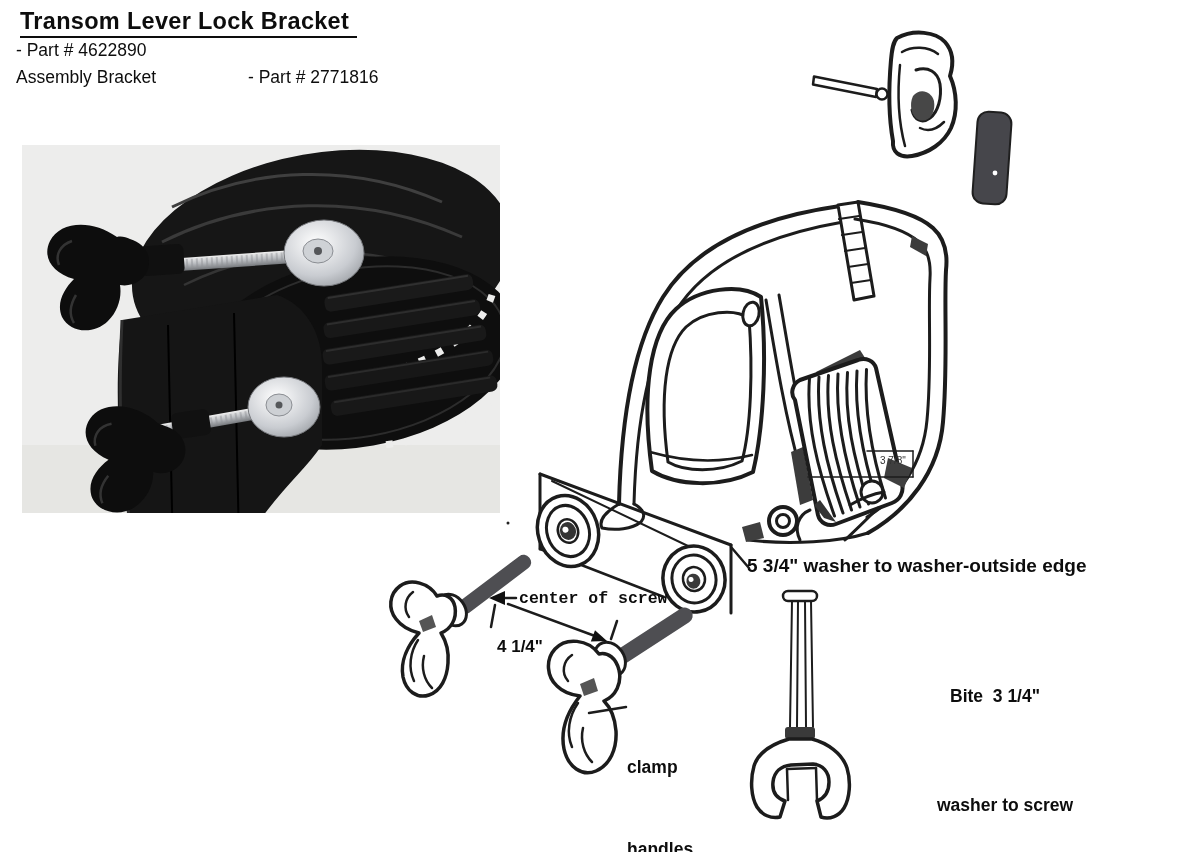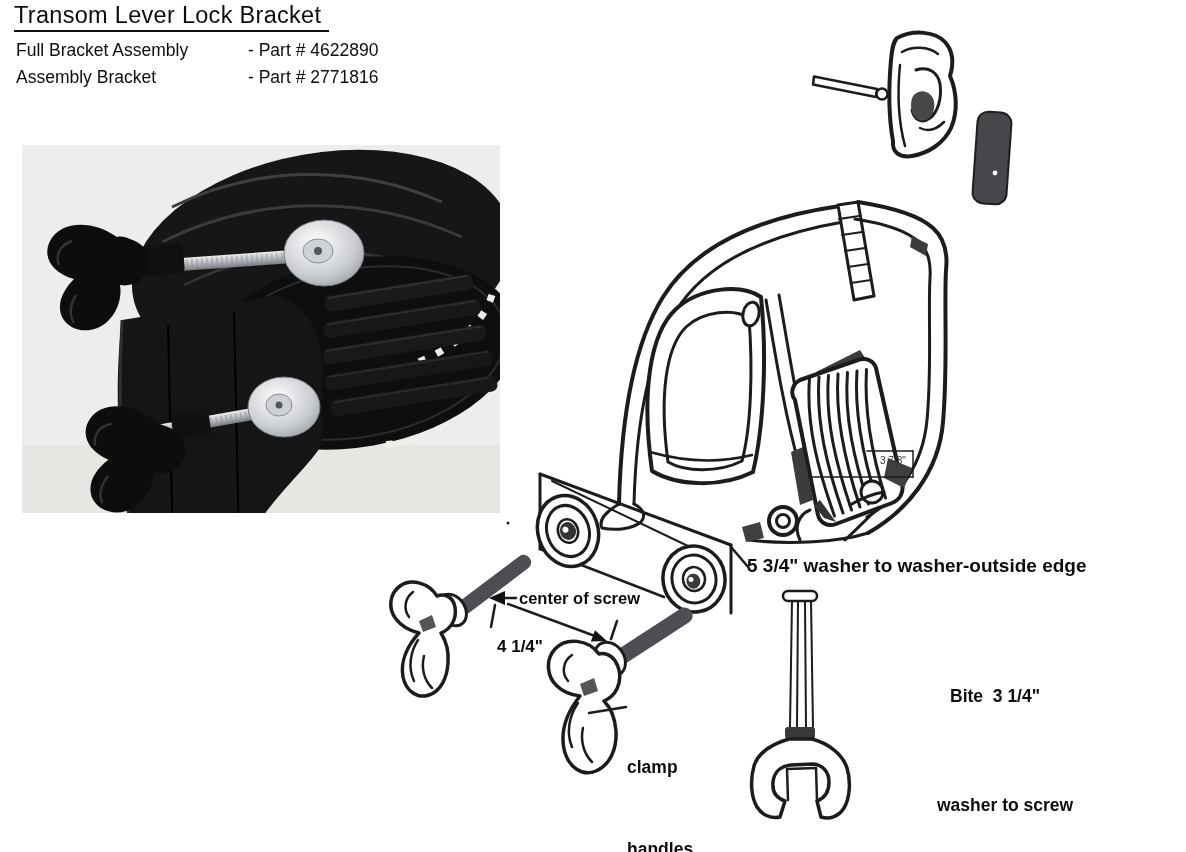--- a/index.html
+++ b/index.html
@@ -1,29 +1,29 @@
 <!DOCTYPE html>
 <html><head>
 <meta charset="utf-8">
 <style>
   html,body{margin:0;padding:0;background:#fff;}
   .page{position:relative;width:1186px;height:852px;background:#fff;overflow:hidden;
         font-family:"Liberation Sans",sans-serif;color:#0d0d0d;}
   svg{display:block;}
   .diagram-svg{position:absolute;left:0;top:0;z-index:1;}
   .header{position:absolute;left:14px;top:2px;z-index:3;}
-  .title{font-size:23.5px;font-weight:normal;letter-spacing:.3px;margin:0;
+  .title{font-size:23.5px;font-weight:bold;letter-spacing:.3px;margin:6px;
          display:inline-block;border-bottom:2.5px solid #0d0d0d;padding:0 8px 1px 0;}
   .parts{position:absolute;left:16px;top:37px;z-index:3;font-size:17.5px;line-height:26.7px;}
   .part-row{display:flex;white-space:pre;}
   .pname{width:232px;}
   .photo{position:absolute;left:22px;top:145px;width:478px;height:368px;background:#ededec;z-index:2;}
   .lbl{position:absolute;z-index:4;font-weight:bold;color:#0d0d0d;white-space:pre;}
   .lbl-span{left:747px;top:555px;font-size:19px;}
-  .lbl-center{left:519px;top:589px;font-size:16.5px;}
+  .lbl-center{left:519px;top:589px;font-size:16.5px;font-family:Liberation Mono, monospace;}
   .lbl-spacing{left:497px;top:637px;font-size:17px;}
   .lbl-widest{left:627px;top:699px;font-size:17.5px;line-height:27.4px;}
   .lbl-bite{left:950px;top:686px;font-size:17.5px;}
   .lbl-note{left:937px;top:737px;font-size:17.5px;line-height:27.5px;}
   .lbl-depth{left:880px;top:455px;font-size:10px;font-weight:400;color:#333;}
 </style>
 </head>
 <body>
 
 <div class="page">
@@ -175,21 +175,20 @@
       <line x1="787" y1="769" x2="788" y2="800" stroke-width="2.5"></line>
       <line x1="816" y1="768" x2="817" y2="800" stroke-width="2.5"></line>
     </g>
   </svg>
 
   <div class="header">
     <h1 class="title">Transom Lever Lock Bracket</h1>
   </div>
   <div class="parts">
     <div class="part-row">
-      <span class="pname">Full Bracket Assembly</span>
       <span>- Part # 4622890</span>
     </div>
     <div class="part-row">
       <span class="pname">Assembly Bracket</span>
       <span>- Part # 2771816</span>
     </div>
   </div>
 
   <div class="photo">
     <svg width="478" height="368" viewBox="0 0 478 368" fill="none">

